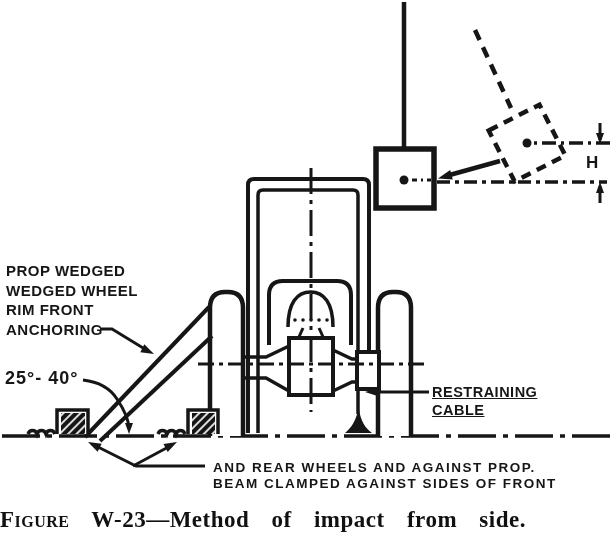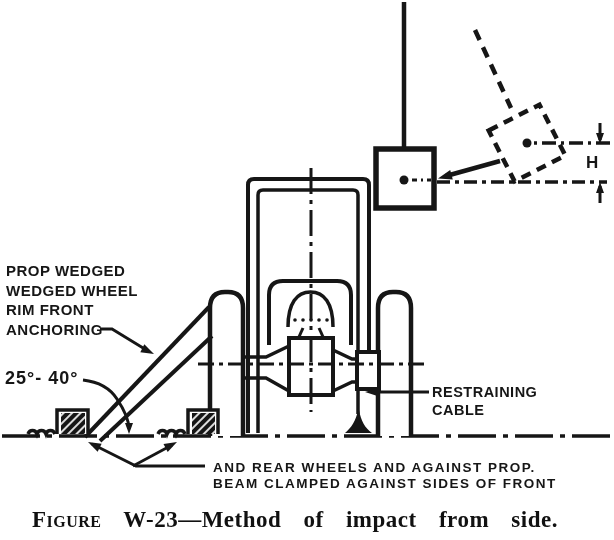--- a/index.html
+++ b/index.html
@@ -13,34 +13,34 @@
   }
   .figure svg{position:absolute;left:0;top:0;}
   .lbl{
     position:absolute;
     font-weight:bold;
     color:#161616;
     white-space:nowrap;
   }
   .lbl-prop{left:6px;top:261px;font-size:15px;line-height:19.5px;letter-spacing:.5px;}
   .lbl-angle{left:5px;top:368px;font-size:18px;letter-spacing:1px;}
-  .lbl-restraining{left:432px;top:383px;font-size:14.5px;line-height:18px;letter-spacing:.5px;}
+  .lbl-restraining{left:432px;top:383px;font-size:14.5px;line-height:18px;letter-spacing:.5px;text-decoration:underline;}
   .lbl-beam{left:213px;top:460px;font-size:13.5px;line-height:15.5px;letter-spacing:1.5px;}
   .lbl-h{left:586px;top:153px;font-size:17px;}
   .caption{
     position:absolute;left:0;top:507px;width:614px;
     font-family:"Liberation Serif", serif;
     font-weight:bold;
     font-size:23px;
     letter-spacing:.5px;
     word-spacing:16px;
     white-space:nowrap;
     color:#111;
   }
-  .caption .figword{font-variant:small-caps;padding-left:32px;}
+  .caption .figword{font-variant:small-caps;}
 </style>
 </head>
 <body>
 
 <div class="figure">
 
   <svg width="614" height="507" viewBox="0 0 614 507">
     <defs>
       <pattern id="hatch" width="6" height="6" patternUnits="userSpaceOnUse" patternTransform="rotate(45)">
         <rect width="6" height="6" fill="#161616"></rect>

